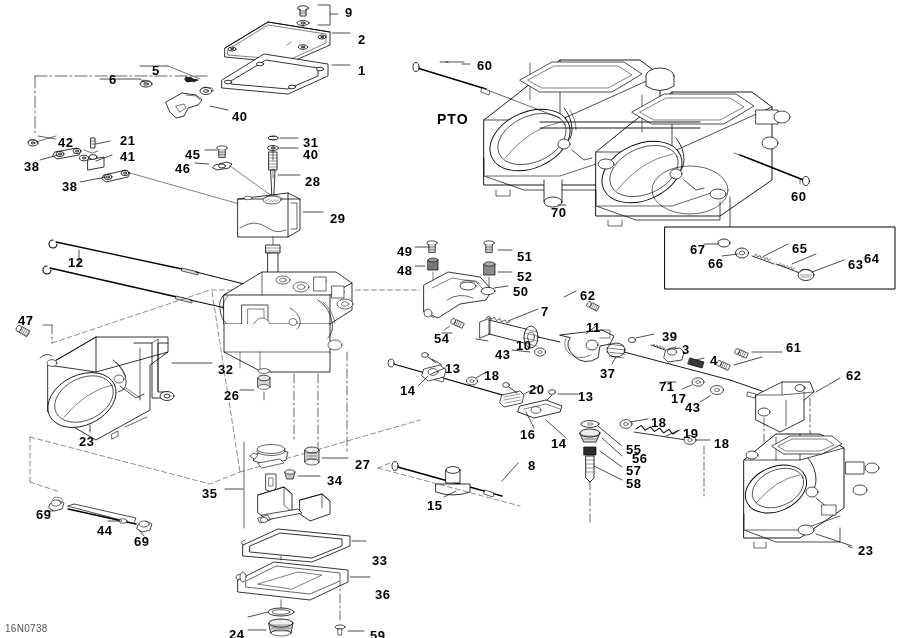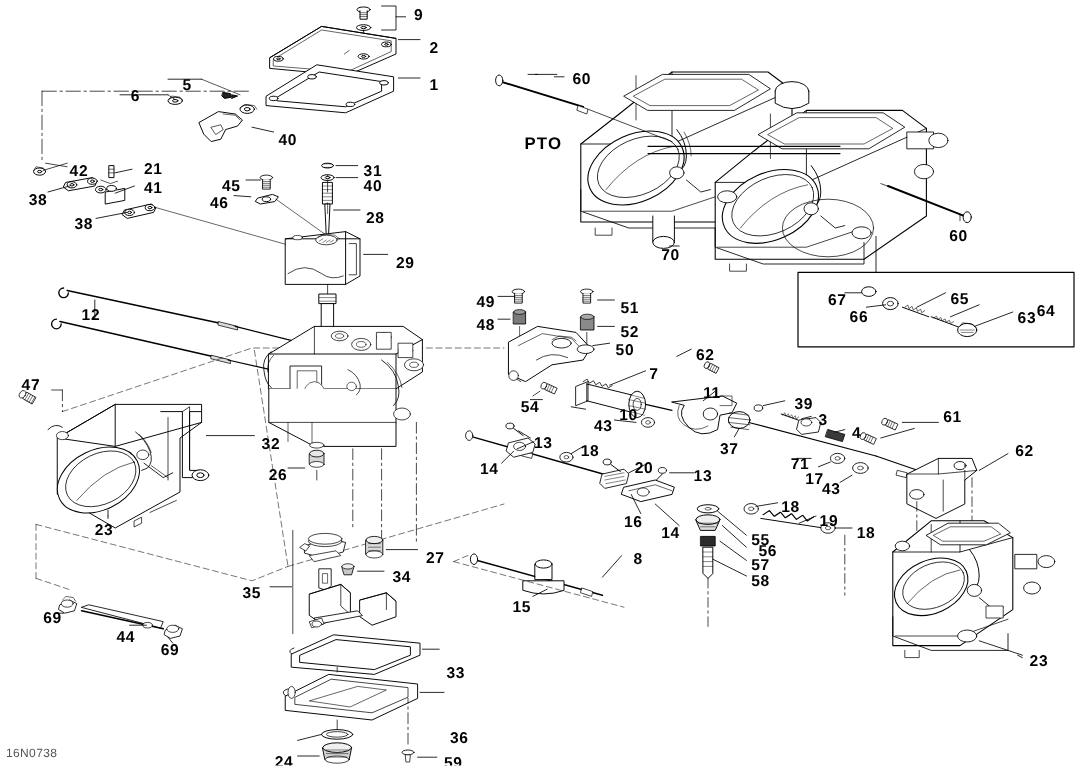--- a/index.html
+++ b/index.html
@@ -730,21 +730,21 @@
       <div class="lbl" style="left: 330px; top: 212px;">29</div>
       <div class="lbl" style="left: 68px; top: 256px;">12</div>
       <div class="lbl" style="left: 18px; top: 314px;">47</div>
       <div class="lbl" style="left: 218px; top: 363px;">32</div>
       <div class="lbl" style="left: 79px; top: 435px;">23</div>
       <div class="lbl" style="left: 224px; top: 389px;">26</div>
       <div class="lbl" style="left: 202px; top: 487px;">35</div>
       <div class="lbl" style="left: 355px; top: 458px;">27</div>
       <div class="lbl" style="left: 327px; top: 474px;">34</div>
       <div class="lbl" style="left: 372px; top: 554px;">33</div>
-      <div class="lbl" style="left: 375px; top: 588px; margin-top: 20px;">36</div>
+      <div class="lbl" style="left: 375px; top: 588px;">36</div>
       <div class="lbl" style="left: 229px; top: 614px; margin-top: 40px;">25</div>
       <div class="lbl" style="left: 229px; top: 628px;">24</div>
       <div class="lbl" style="left: 370px; top: 629px;">59</div>
       <div class="lbl" style="left: 36px; top: 508px;">69</div>
       <div class="lbl" style="left: 97px; top: 524px;">44</div>
       <div class="lbl" style="left: 134px; top: 535px;">69</div>
       <div class="lbl" style="left: 397px; top: 245px;">49</div>
       <div class="lbl" style="left: 397px; top: 264px;">48</div>
       <div class="lbl" style="left: 517px; top: 250px;">51</div>
       <div class="lbl" style="left: 517px; top: 270px;">52</div>

